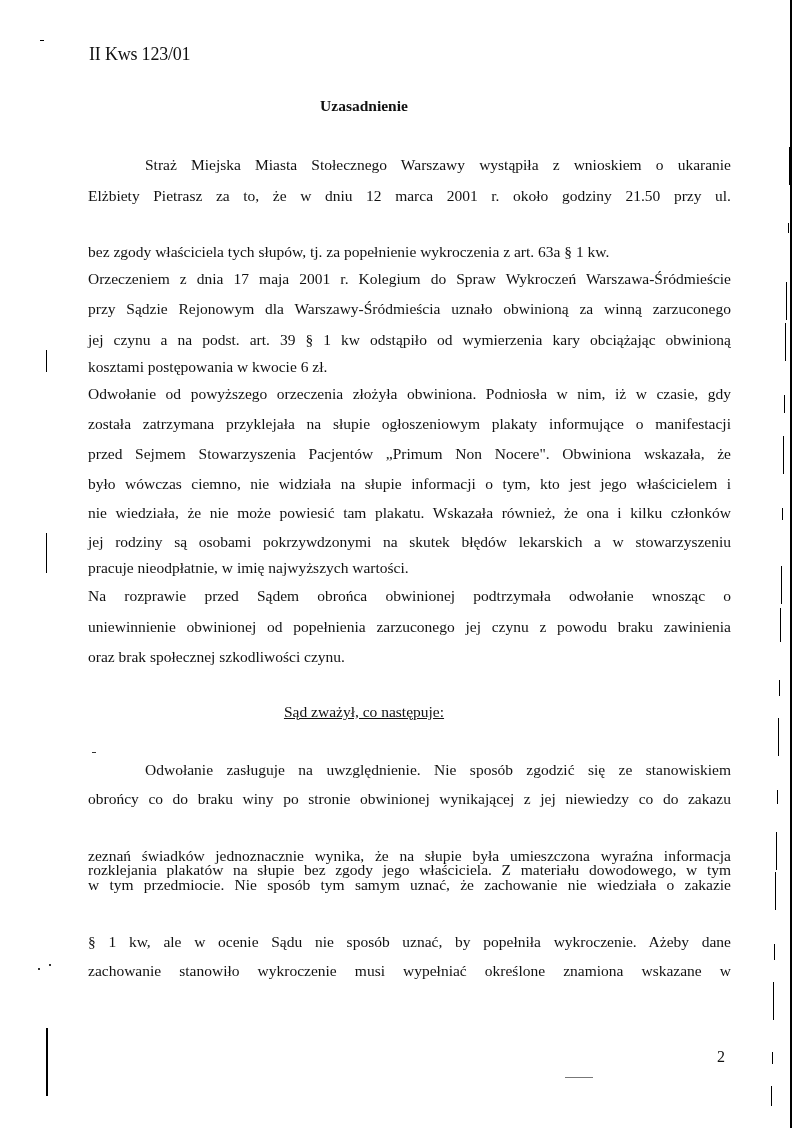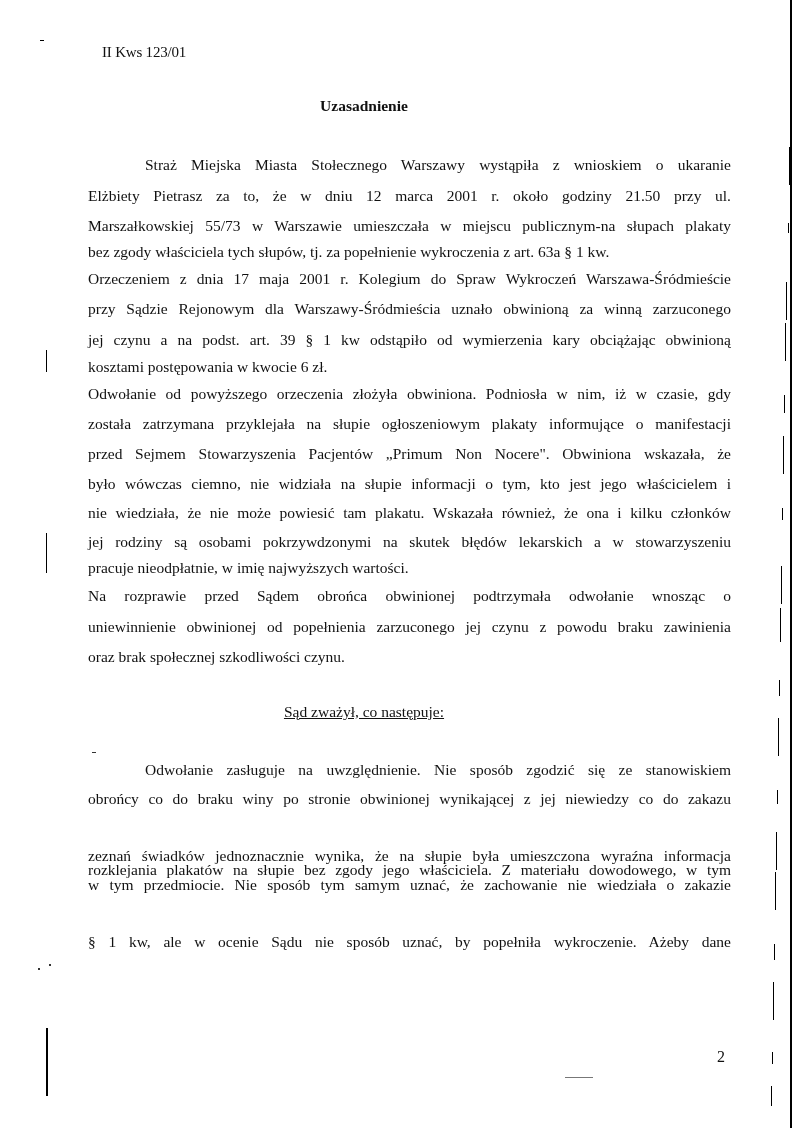--- a/index.html
+++ b/index.html
@@ -1,19 +1,19 @@
 <!DOCTYPE html>
 <html><head>
 <meta charset="utf-8">
 <style>
   html, body { margin: 0; padding: 0; background: #ffffff; }
   body { width: 792px; height: 1128px; position: relative; overflow: hidden;
          font-family: "Liberation Serif", "DejaVu Serif", serif; color: #111; }
   .page { position: absolute; left: 0; top: 0; width: 792px; height: 1128px; }
-  .case-number { position: absolute; left: 102px; top: 44px; font-size: 15px; letter-spacing: -0.2px; }
+  .case-number { position: absolute; left: 89px; top: 44px; font-size: 18px; letter-spacing: -0.2px; }
   .heading { position: absolute; left: 0; width: 728px; text-align: center; font-size: 15.5px; }
   .title { top: 97px; font-weight: bold; }
   .subheading { top: 703px; text-decoration: underline; }
   .line { position: absolute; left: 88px; width: 643px; font-size: 15.5px; line-height: 20px;
           text-align: justify; text-align-last: justify; white-space: nowrap; }
   .line.last { text-align-last: left; }
   .line.indent { padding-left: 57px; width: 586px; }
   .page-number { position: absolute; left: 717px; top: 1048px; font-size: 16px; }
   .edge-bar { position: absolute; right: 0; top: 0; width: 2px; height: 1128px; background: #000; }
   .margin-mark { position: absolute; width: 1px; background: #000; }
@@ -25,21 +25,20 @@
 
 <div class="page">
 
   <div class="edge-bar"></div>
 
   <div class="case-number">II Kws 123/01</div>
   <div class="heading title">Uzasadnienie</div>
 
   <div class="line indent" style="top:155px">Straż Miejska Miasta Stołecznego Warszawy wystąpiła z wnioskiem o ukaranie</div>
   <div class="line" style="top:186px">Elżbiety Pietrasz za to, że w dniu 12 marca 2001 r. około godziny 21.50 przy ul.</div>
-  <div class="line" style="top:216px">Marszałkowskiej 55/73 w Warszawie umieszczała w miejscu publicznym-na słupach plakaty</div>
   <div class="line last" style="top:242px">bez zgody właściciela tych słupów, tj. za popełnienie wykroczenia z art. 63a § 1 kw.</div>
 
   <div class="line" style="top:269px">Orzeczeniem z dnia 17 maja 2001 r. Kolegium do Spraw Wykroczeń Warszawa-Śródmieście</div>
   <div class="line" style="top:299px">przy Sądzie Rejonowym dla Warszawy-Śródmieścia uznało obwinioną za winną zarzuconego</div>
   <div class="line" style="top:330px">jej czynu a na podst. art. 39 § 1 kw odstąpiło od wymierzenia kary obciążając obwinioną</div>
   <div class="line last" style="top:357px">kosztami postępowania w kwocie 6 zł.</div>
 
   <div class="line" style="top:384px">Odwołanie od powyższego orzeczenia złożyła obwiniona. Podniosła w nim, iż w czasie, gdy</div>
   <div class="line" style="top:414px">została zatrzymana przyklejała na słupie ogłoszeniowym plakaty informujące o manifestacji</div>
   <div class="line" style="top:444px">przed Sejmem Stowarzyszenia Pacjentów „Primum Non Nocere". Obwiniona wskazała, że</div>
@@ -53,20 +52,21 @@
   <div class="line last" style="top:647px">oraz brak społecznej szkodliwości czynu.</div>
 
   <div class="heading subheading">Sąd zważył, co następuje:</div>
 
   <div class="line indent" style="top:760px">Odwołanie zasługuje na uwzględnienie. Nie sposób zgodzić się ze stanowiskiem</div>
   <div class="line" style="top:789px">obrońcy co do braku winy po stronie obwinionej wynikającej z jej niewiedzy co do zakazu</div>
   <div class="line" style="top:860px">rozklejania plakatów na słupie bez zgody jego właściciela. Z materiału dowodowego, w tym</div>
   <div class="line" style="top:846px">zeznań świadków jednoznacznie wynika, że na słupie była umieszczona wyraźna informacja</div>
   <div class="line" style="top:875px">w tym przedmiocie. Nie sposób tym samym uznać, że zachowanie nie wiedziała o zakazie</div>
   <div class="line" style="top:932px">§ 1 kw, ale w ocenie Sądu nie sposób uznać, by popełniła wykroczenie. Ażeby dane</div>
+  <div class="line" style="top:961px">zachowanie stanowiło wykroczenie musi wypełniać określone znamiona wskazane w</div>
 
   <div class="page-number">2</div>
 
   <div class="margin-mark" style="left:791px;top:36px;height:36px;width:2px"></div>
   <div class="margin-mark" style="left:790px;top:108px;height:16px"></div>
   <div class="margin-mark" style="left:789px;top:147px;height:38px"></div>
   <div class="margin-mark" style="left:788px;top:223px;height:10px"></div>
   <div class="margin-mark" style="left:786px;top:282px;height:38px"></div>
   <div class="margin-mark" style="left:785px;top:323px;height:38px"></div>
   <div class="margin-mark" style="left:784px;top:395px;height:18px"></div>

